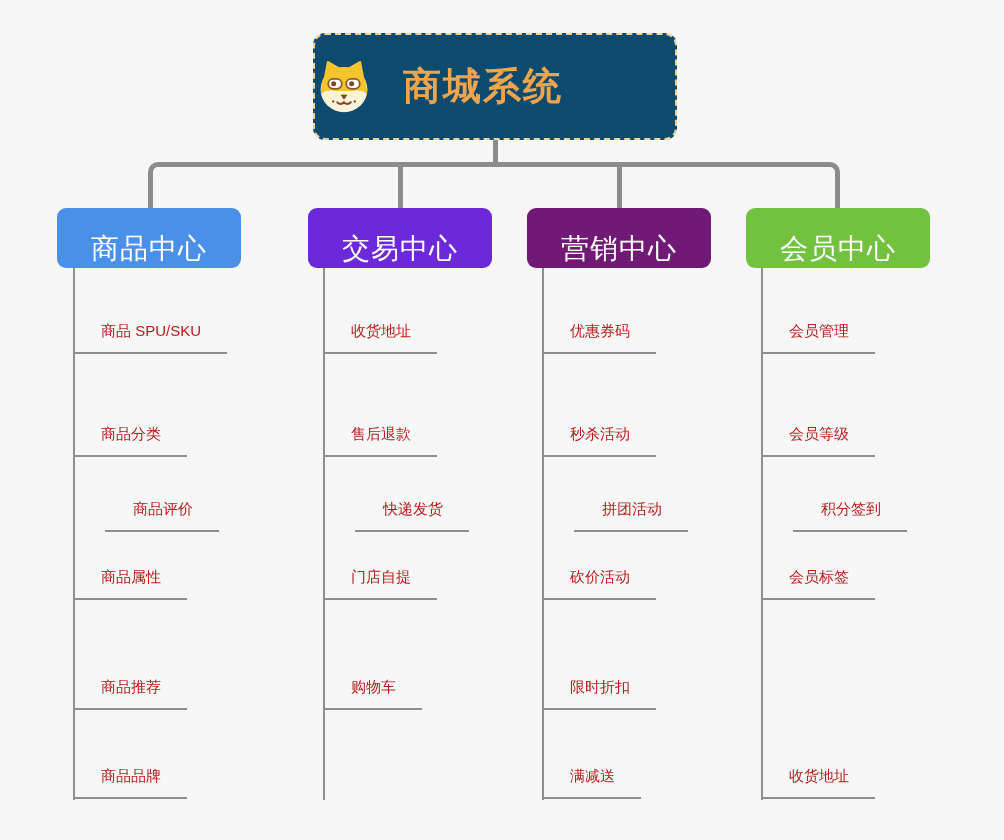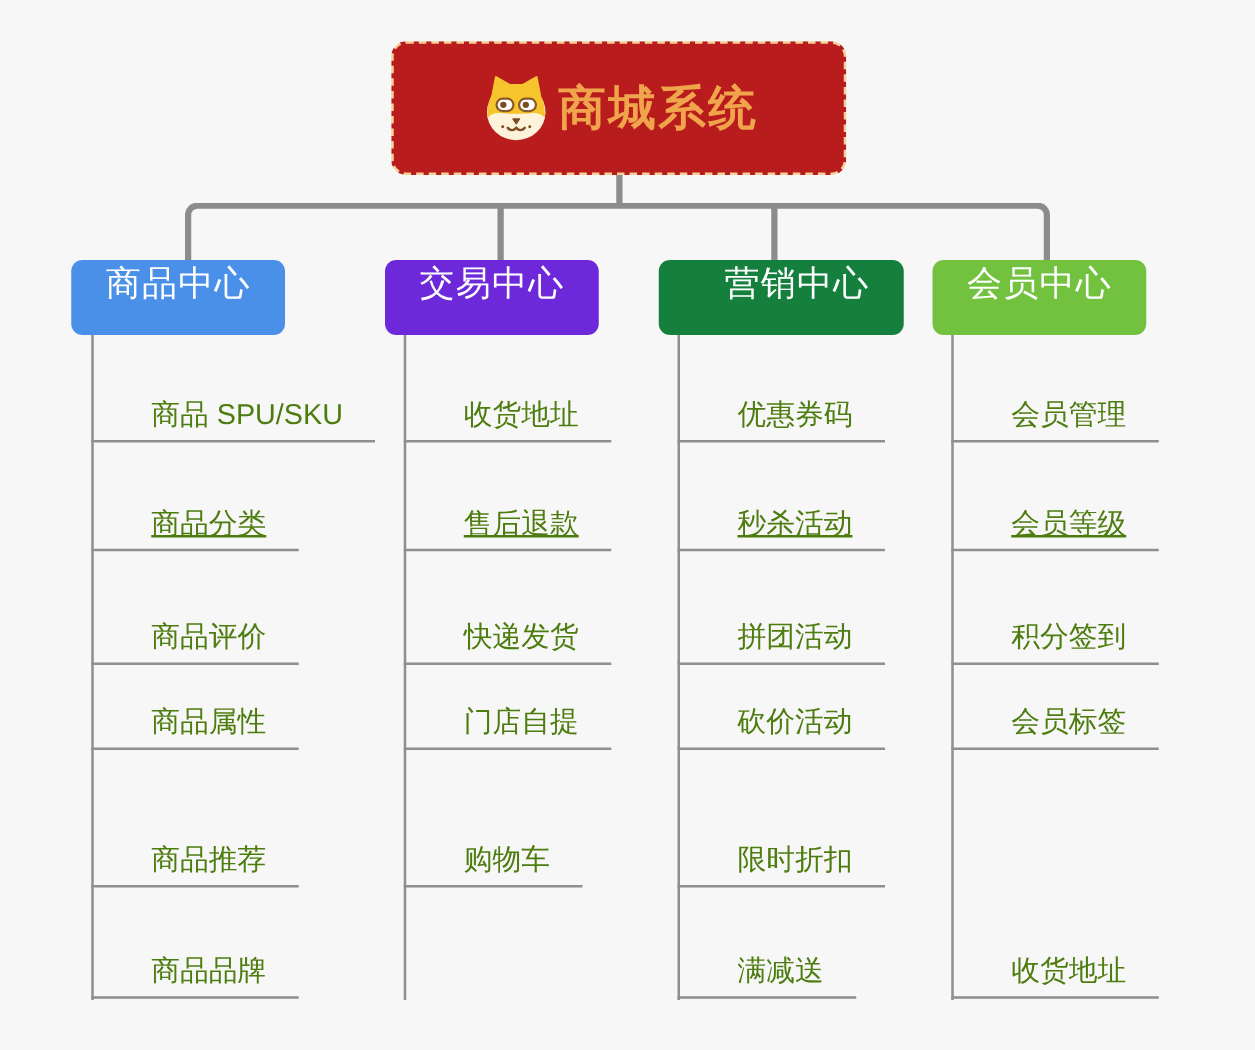--- a/index.html
+++ b/index.html
@@ -13,28 +13,27 @@
     height: 840px;
     background: #f7f7f7;
     overflow: hidden;
   }
 
   
   .root-node {
     position: absolute;
     left: 313px; top: 33px;
     width: 364px; height: 107px;
-    background: #b91c1c;
+    background: #0c4a6e;
     border: 2px dashed #f6d193;
     border-radius: 12px;
     box-sizing: border-box;
     display: flex;
     align-items: center;
-    justify-content: center;
-    gap: 5px;
+    gap: 30px;
   }
   .root-title {
     font-size: 38px;
     font-weight: 600;
     letter-spacing: 2px;
     color: #f0a54c;
     white-space: nowrap;
   }
 
   
@@ -60,24 +59,24 @@
     width: 5px; height: 44px;
     background: #8c8c8c;
   }
   .drop-2 { left: 398px; }
   .drop-3 { left: 617px; }
 
   
   .branch {
     position: absolute;
     top: 208px;
-    width: 171px; height: 60px;
+    width: 184px; height: 60px;
     border-radius: 9px;
     display: flex;
-    align-items: flex-start;
+    align-items: flex-end;
     justify-content: center;
     color: #ffffff;
     font-size: 28px;
     font-weight: 500;
     letter-spacing: 1px;
     white-space: nowrap;
     cursor: pointer;
   }
   .branch-1 { left: 57px; }
   .branch-2 { left: 308px; }
@@ -93,34 +92,34 @@
   }
   .trunk-1 { left: 73px; }
   .trunk-2 { left: 323px; }
   .trunk-3 { left: 542px; }
   .trunk-4 { left: 761px; }
 
   
   .leaf {
     position: absolute;
     line-height: 30px;
-    padding: 0 26px 6px 48px;
+    padding: 0 26px 6px 28px;
     border-bottom: 2px solid #8f8f8f;
-    font-size: 23px;
-    color: #4d7c0f;
+    font-size: 15px;
+    color: #b91c1c;
     white-space: nowrap;
     cursor: pointer;
   }
   .c1 { left: 73px; }
   .c2 { left: 323px; }
   .c3 { left: 542px; }
   .c4 { left: 761px; }
   .r0 { top: 316px; }
-  .r1 { top: 403px; text-decoration: underline; }
-  .r2 { top: 494px; }
+  .r1 { top: 419px; }
+  .r2 { top: 494px; margin-left: 32px; }
   .r3 { top: 562px; }
   .r4 { top: 672px; }
   .r5 { top: 761px; }
 </style>
 </head>
 <body>
 
 <div id="canvas">
 
   <div class="root-node">
@@ -145,21 +144,21 @@
   <div class="bracket"></div>
   <div class="drop drop-2"></div>
   <div class="drop drop-3"></div>
 
   <div class="branch branch-1" style="background: rgb(74, 144, 232);">
     <span>商品中心</span>
   </div>
   <div class="branch branch-2" style="background: #6d28d9;">
     <span>交易中心</span>
   </div>
-  <div class="branch branch-3" style="background: #15803d; padding-left: 25px;">
+  <div class="branch branch-3" style="background: #701a75;">
     <span>营销中心</span>
   </div>
   <div class="branch branch-4" style="background: rgb(114, 193, 63);">
     <span>会员中心</span>
   </div>
 
   <div class="trunk trunk-1"></div>
   <div class="trunk trunk-2"></div>
   <div class="trunk trunk-3"></div>
   <div class="trunk trunk-4"></div>

